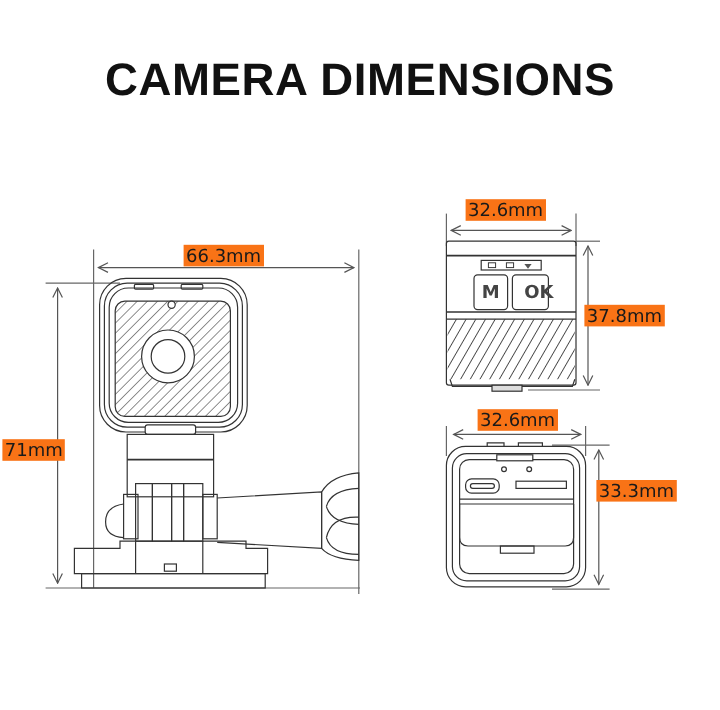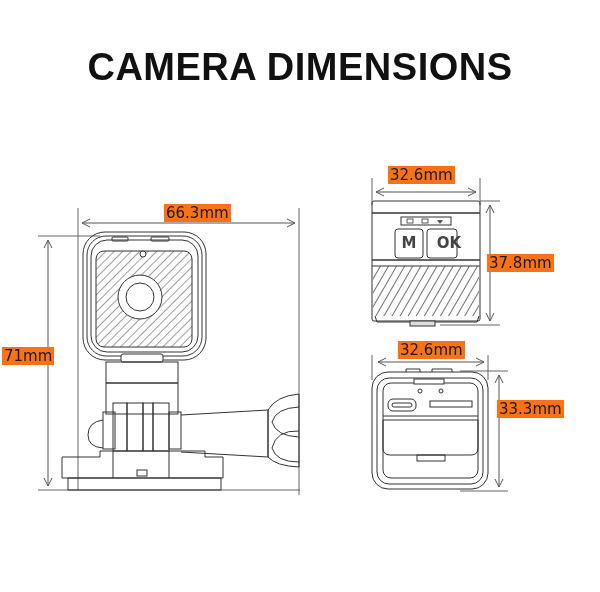--- a/index.html
+++ b/index.html
@@ -146,21 +146,21 @@
 
     <rect x="430" y="401" width="42" height="6"></rect>
 
     <line x1="383" y1="416" x2="478" y2="416"></line>
     <line x1="383" y1="420" x2="478" y2="420"></line>
     <path d="M383,420 L383,448 Q383,455 390,455 L471,455 Q478,455 478,448 L478,420"></path>
     <rect x="417" y="455" width="28" height="6"></rect>
   </g>
 </svg>
 
-<div class="lbl" style="left:164px; top:204px;">66.3mm</div>
-<div class="lbl" style="left:2px; top:347px;">71mm</div>
+<div class="lbl" style="left:153px; top:204px;">66.3mm</div>
+<div class="lbl" style="left:2px; top:366px;">71mm</div>
 <div class="lbl" style="left:388px; top:166px;">32.6mm</div>
 <div class="lbl" style="left:487px; top:254px;">37.8mm</div>
 <div class="lbl" style="left:398px; top:341px;">32.6mm</div>
 <div class="lbl" style="left:497px; top:400px;">33.3mm</div>
 
 <div class="btn-lbl" style="left:395px; top:234px; width:28px;">M</div>
 <div class="btn-lbl" style="left:427px; top:234px; width:44px;">OK</div>
 
 </body></html>

